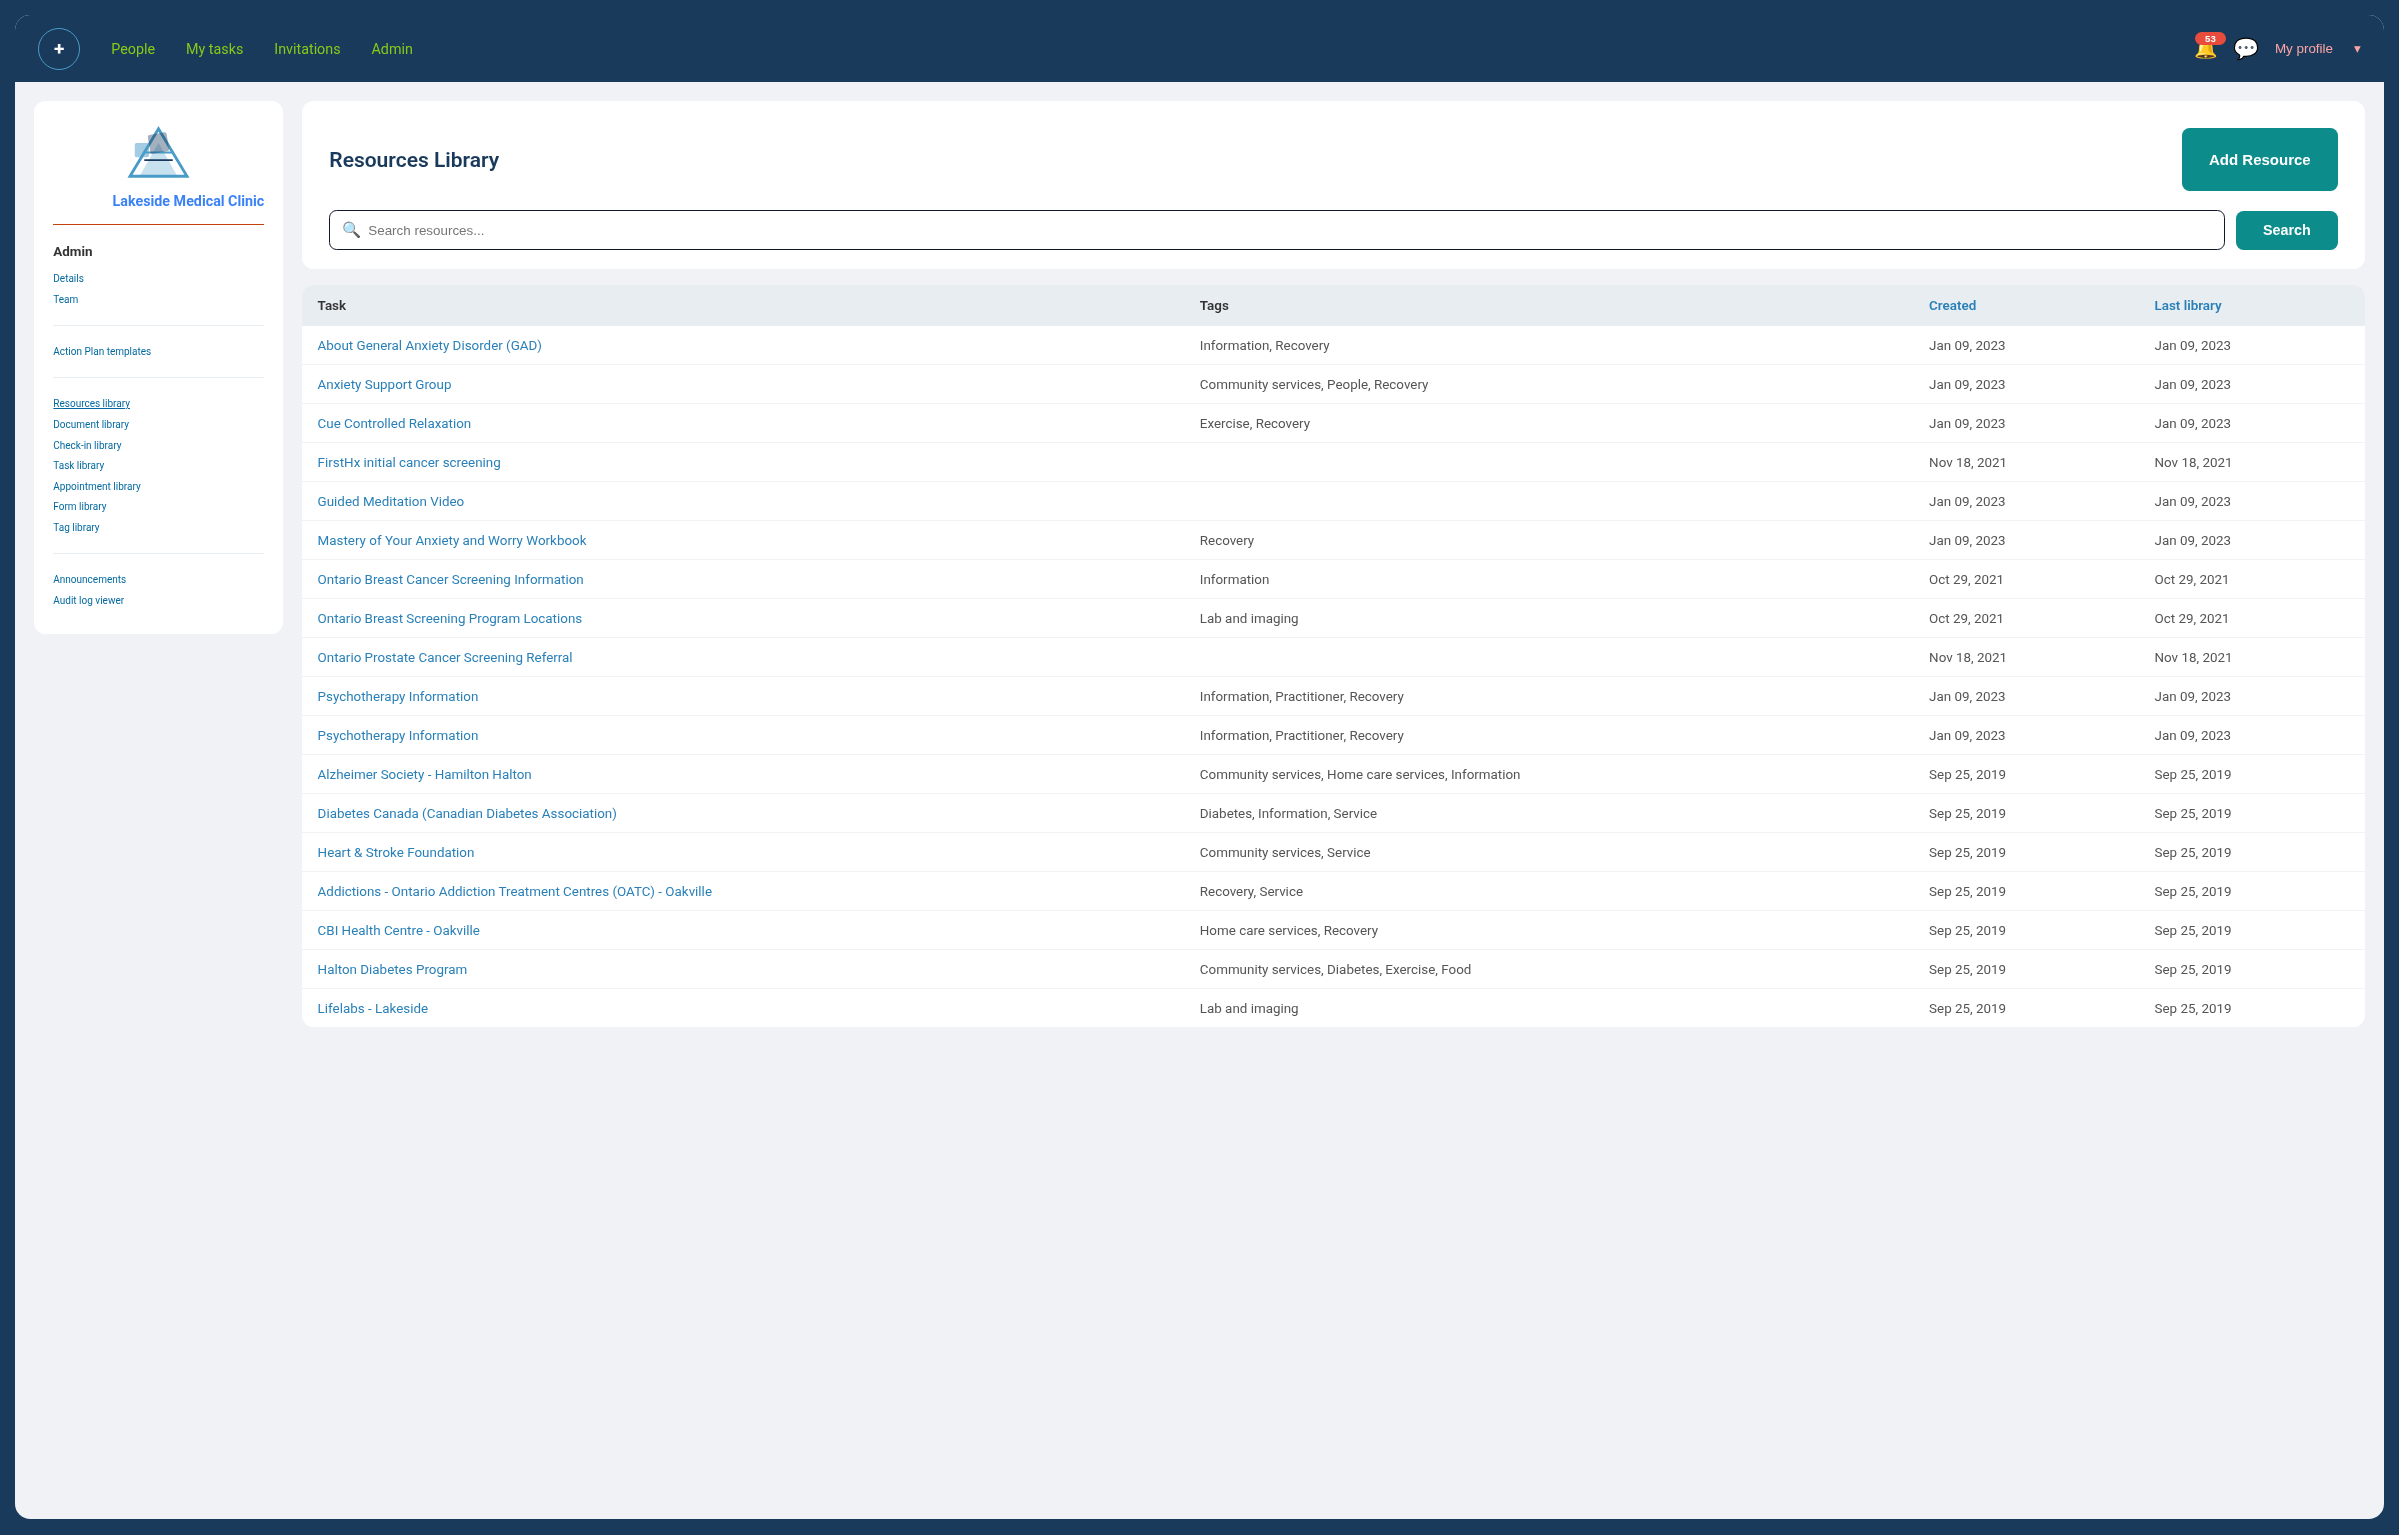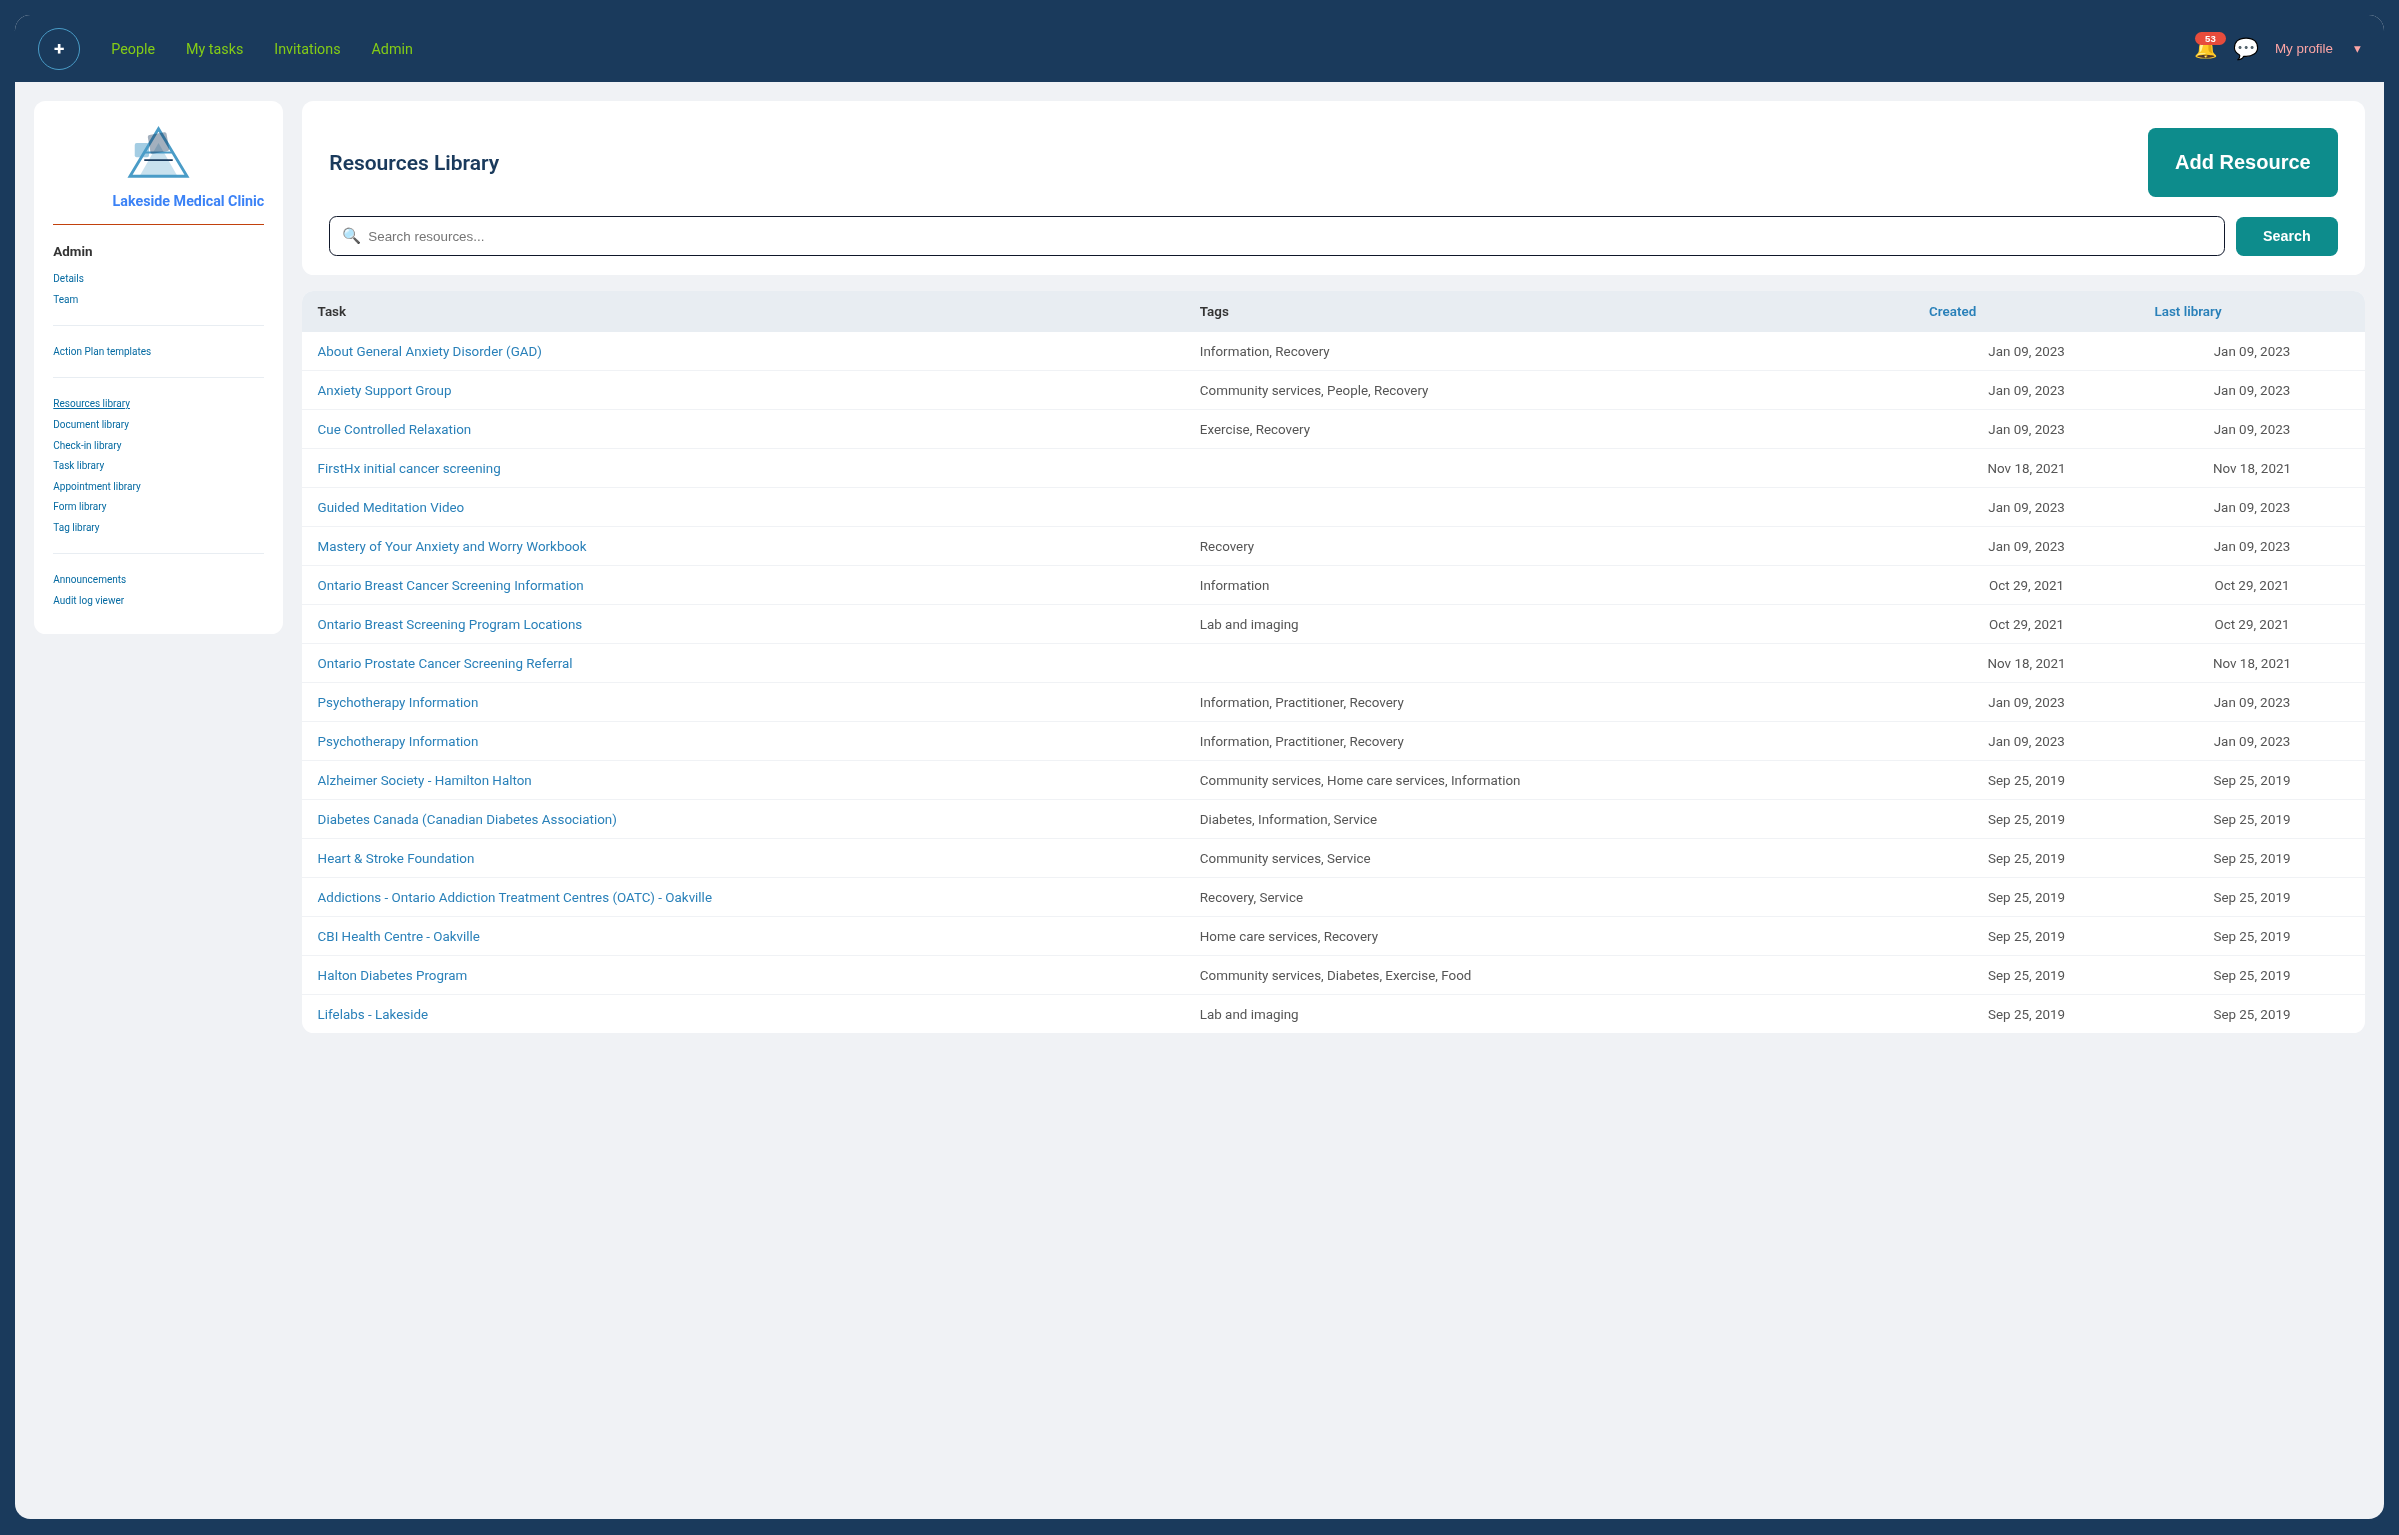--- a/index.html
+++ b/index.html
@@ -162,21 +162,21 @@
       font-size: 21px;
       font-weight: 600;
       color: #1a3a5c;
     }
     .add-resource-btn {
       background: #0d8c8c;
       color: white;
       border: none;
       border-radius: 7.6px;
       padding: 23px 27px;
-      font-size: 20px;
+      font-size: 15px;
       font-weight: 600;
       cursor: pointer;
     }
     .search-row {
       display: flex;
       gap: 11.5px;
       align-items: center;
     }
     .search-input-wrap {
       flex: 1;
@@ -246,21 +246,20 @@
       cursor: pointer;
     }
     .tags-cell {
       color: #555;
       font-size: 12.4px;
     }
     .date-cell {
       color: #555;
       font-size: 12.4px;
       white-space: nowrap;
-      text-align: center;
     }
     
     .logo-svg-wrap {
       display: flex;
       justify-content: center;
       align-items: center;
       margin-bottom: 11.5px;
     }
   </style>
 </head>

